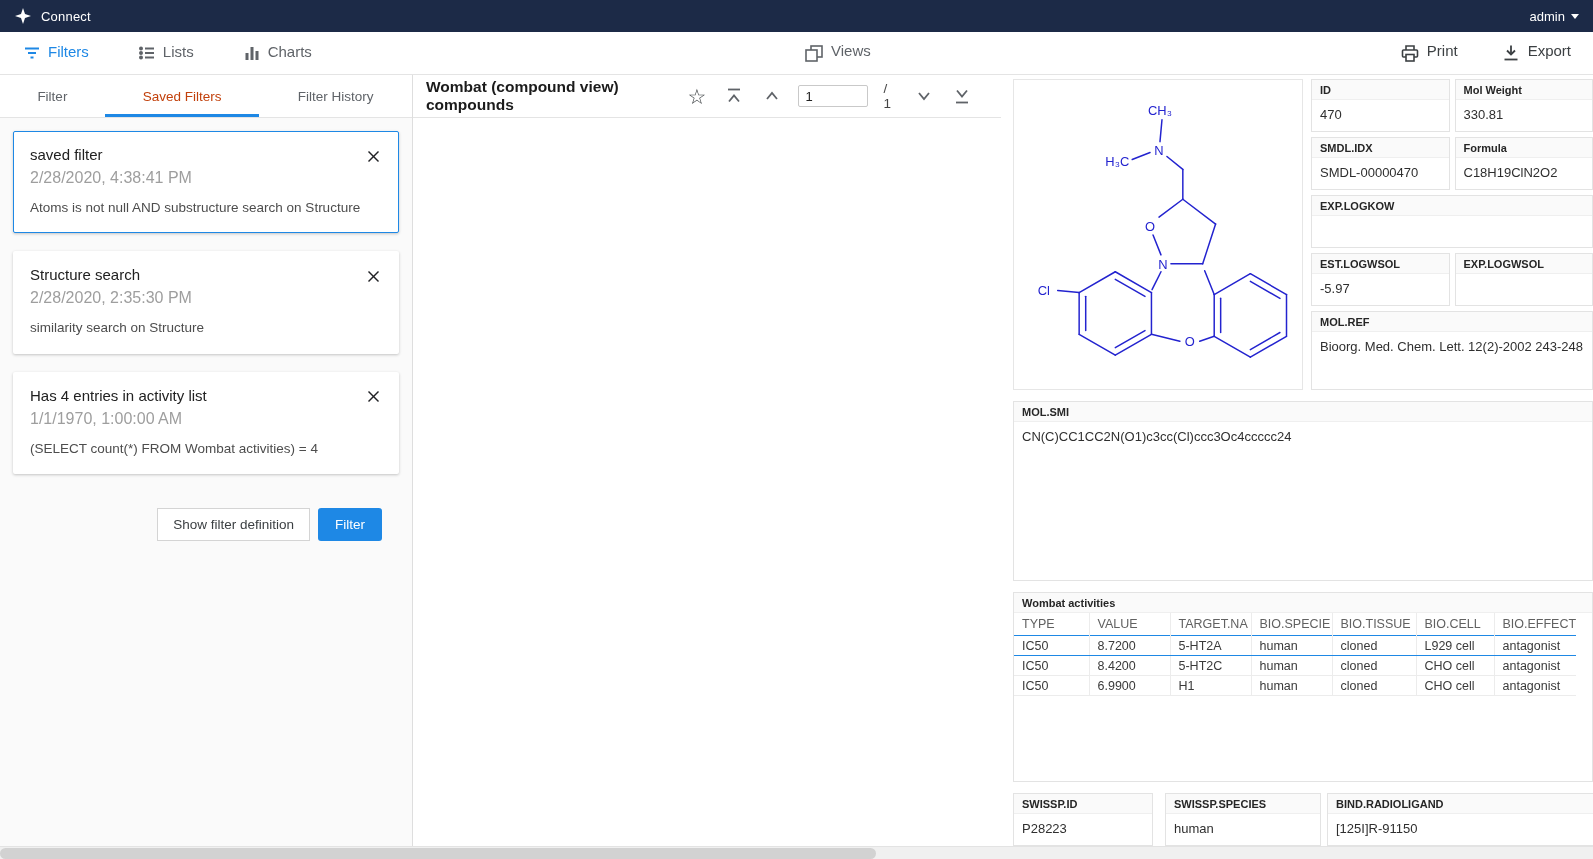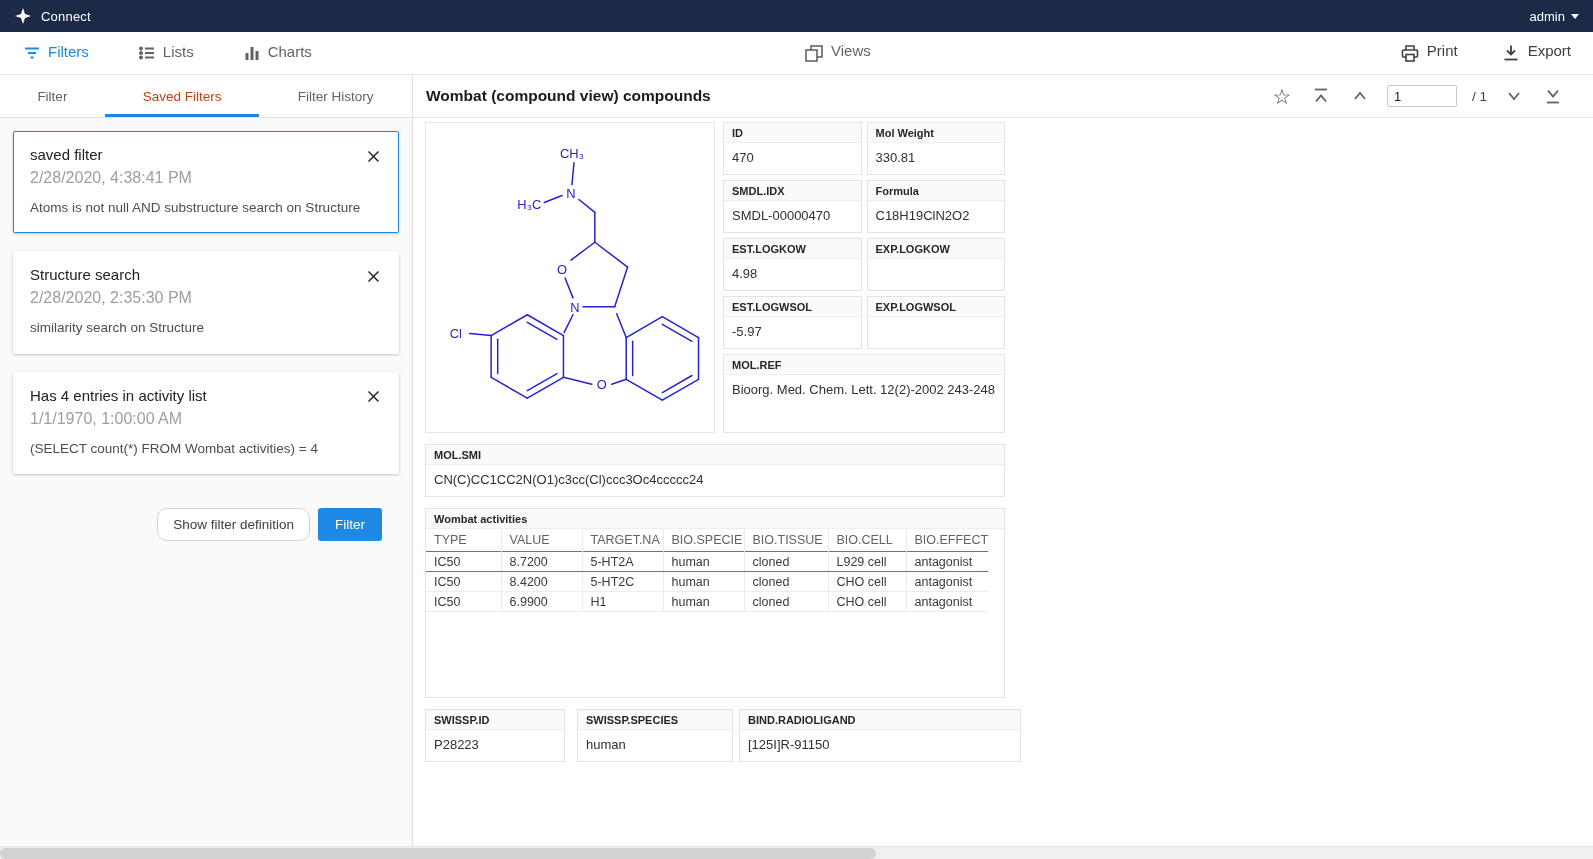--- a/index.html
+++ b/index.html
@@ -44,29 +44,29 @@
     background: #fff; border: 1px solid transparent; border-radius: 2px;
     box-shadow: 0 1px 3px rgba(0,0,0,.22); padding: 14px 16px; margin-bottom: 18px; position: relative;
   }
   .card.selected { border: 1px solid #1e88e5; }
   .card .ctitle { font-size: 15px; color: #212121; font-weight: 400; padding-right: 26px; }
   .card .ctime { font-size: 16px; color: #9e9e9e; margin: 6px 0 11px; }
   .card .cdesc { font-size: 13.5px; color: #4d4d4d; line-height: 1.5; }
   .card .close-btn { position: absolute; top: 15px; right: 16px; width: 18px; height: 18px; cursor: pointer; display: flex; align-items: center; justify-content: center; }
   .panel-actions { display: flex; justify-content: flex-end; gap: 8px; padding: 16px 17px 0; margin-bottom: 20px; }
   .btn-outline {
-    background: #fff; border: 1px solid #d4d4d4; border-radius: 10px;
+    background: #fff; border: 1px solid #d4d4d4; border-radius: 0;
     font-family: inherit; font-size: 13.5px; color: #3c4043; padding: 8px 15px; cursor: pointer;
   }
   .btn-primary {
     background: #1e88e5; border: none; border-radius: 3px;
     font-family: inherit; font-size: 13.5px; color: #fff; padding: 8px 17px; cursor: pointer;
   }
   
-  .main-panel { flex: 1; display: flex; flex-direction: column; background: #fff; }
+  .main-panel { flex: 1; display: flex; flex-direction: row; background: #fff; }
   .main-header { height: 43px; display: flex; align-items: center; padding: 0 28px 0 13px; border-bottom: 1px solid #e4e4e4; }
   .main-title { font-size: 15.5px; font-weight: 700; color: #1b1b1b; }
   .pager { margin-left: auto; display: flex; align-items: center; gap: 15px; color: #5f6368; }
   .icon-btn { display: flex; align-items: center; justify-content: center; width: 24px; height: 24px; cursor: pointer; }
   .star-glyph { font-size: 21px; color: #3c4043; line-height: 1; }
   .page-input { width: 70px; height: 22px; border: 1px solid #c9c9c9; border-radius: 2px; font-family: inherit; font-size: 13px; padding: 0 6px; color: #212121; }
   .page-total { font-size: 13.5px; color: #444; }
   
   .record { margin: 4px 0 0 12px; width: 580px; display: flex; flex-direction: column; gap: 11px; }
   .top-zone { display: flex; gap: 8px; }
@@ -330,24 +330,20 @@
             <div class="field">
               <div class="flabel">SMDL.IDX</div>
               <div class="fvalue">SMDL-00000470</div>
             </div>
             <div class="field">
               <div class="flabel">Formula</div>
               <div class="fvalue">C18H19ClN2O2</div>
             </div>
           </div>
           <div class="field-row">
-            <div class="field">
-              <div class="flabel">EST.LOGKOW</div>
-              <div class="fvalue">4.98</div>
-            </div>
             <div class="field">
               <div class="flabel">EXP.LOGKOW</div>
               <div class="fvalue"></div>
             </div>
           </div>
           <div class="field-row">
             <div class="field">
               <div class="flabel">EST.LOGWSOL</div>
               <div class="fvalue">-5.97</div>
             </div>

